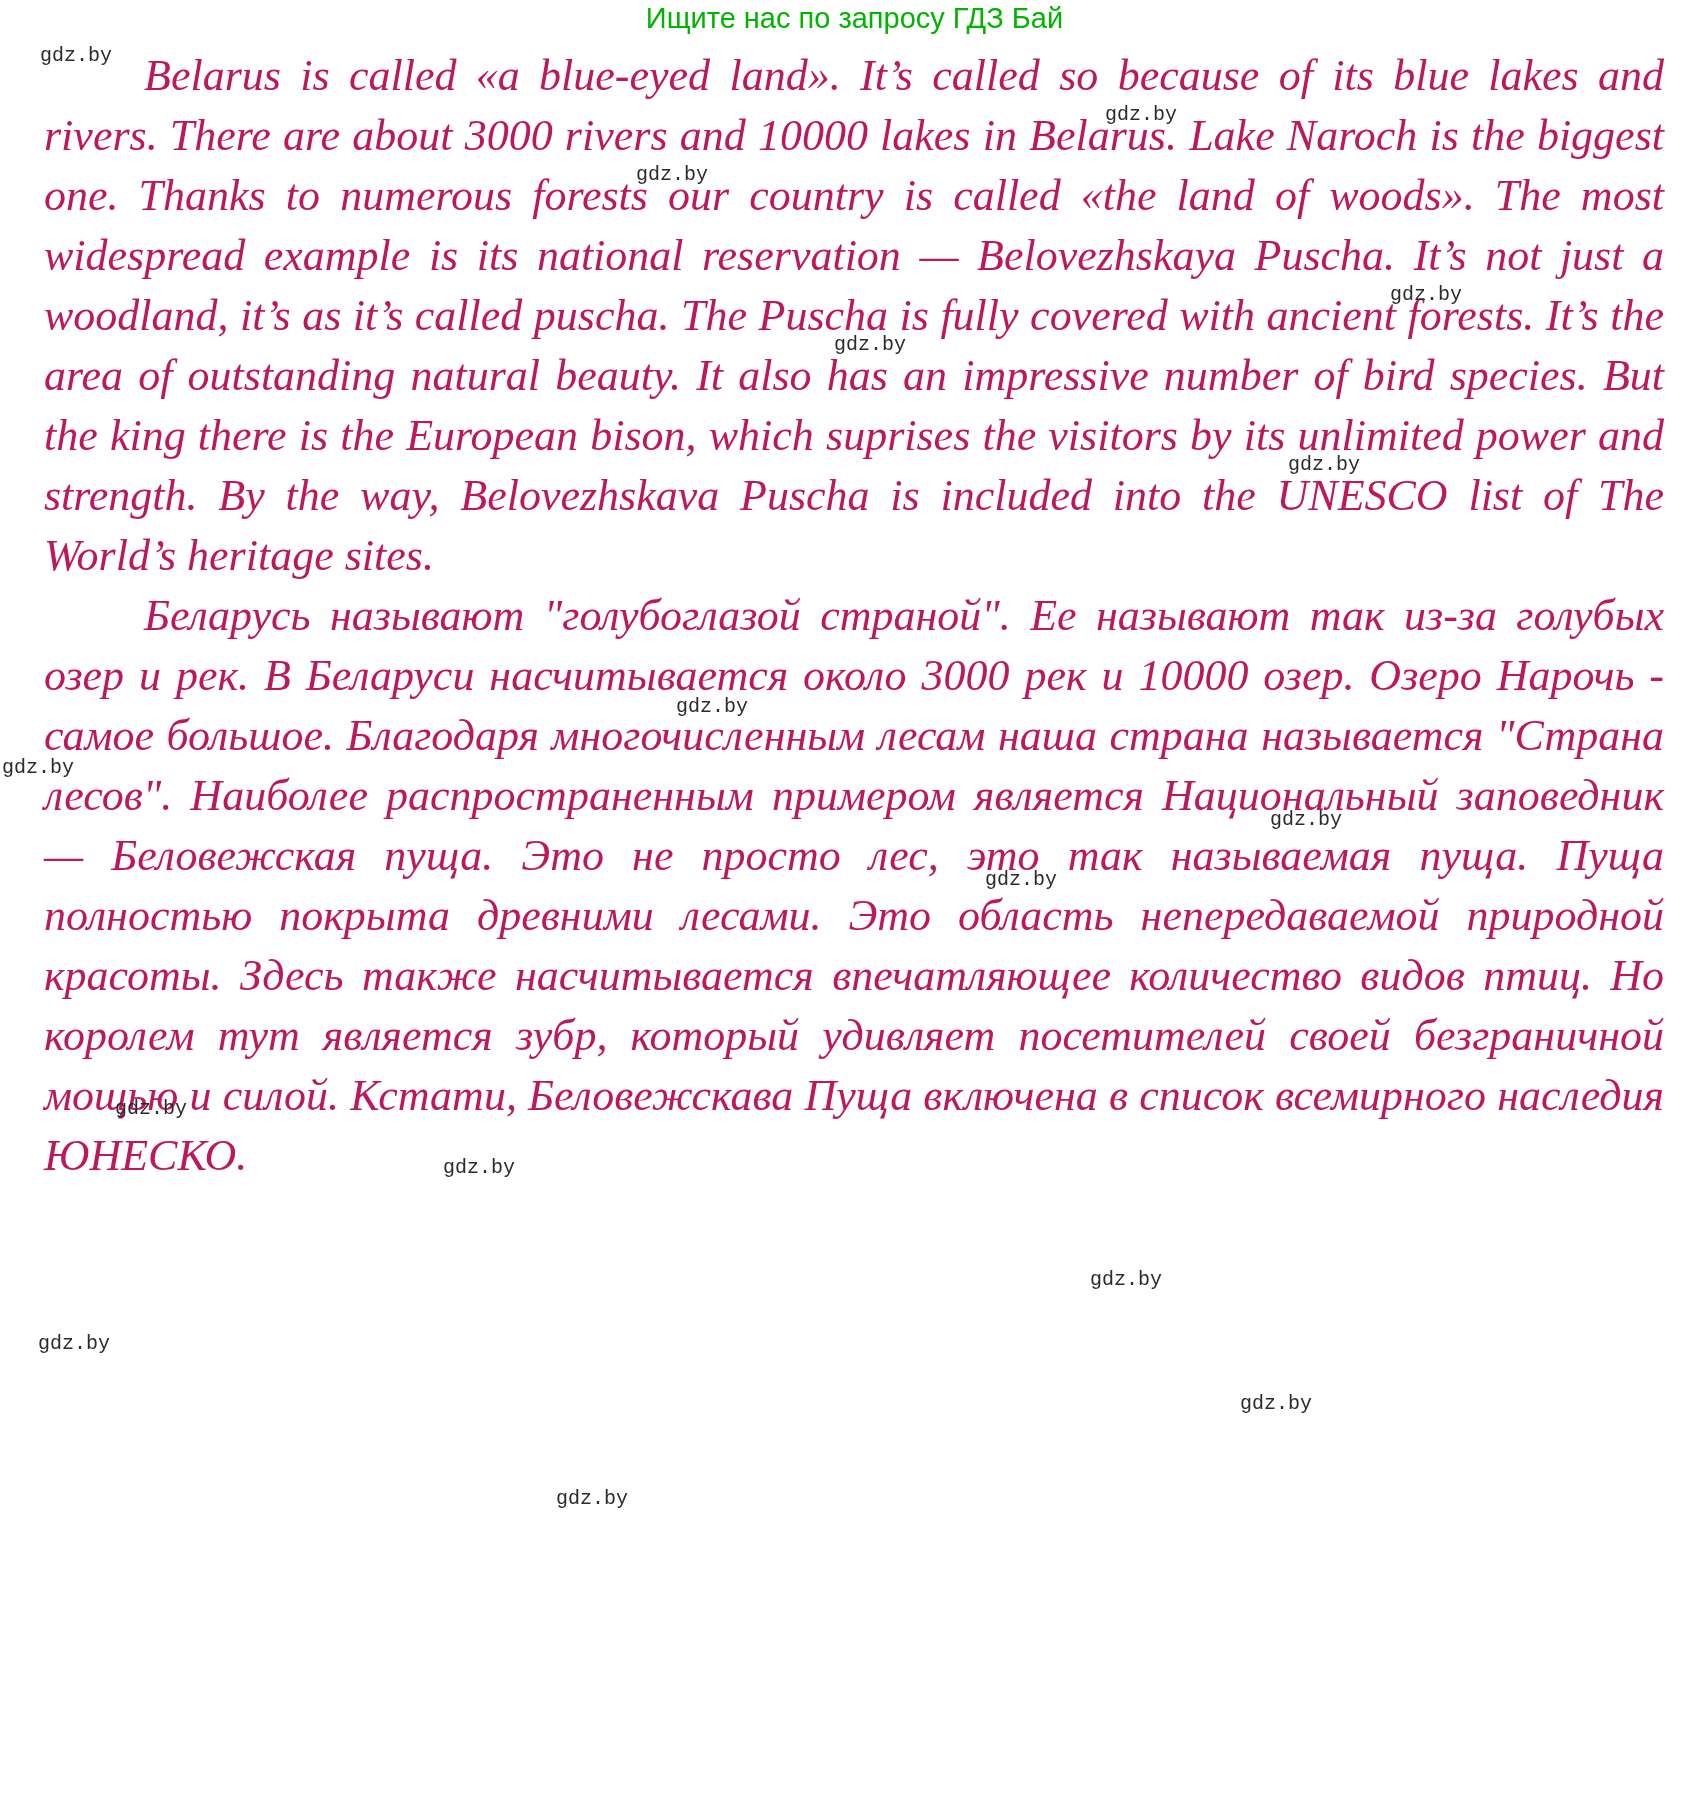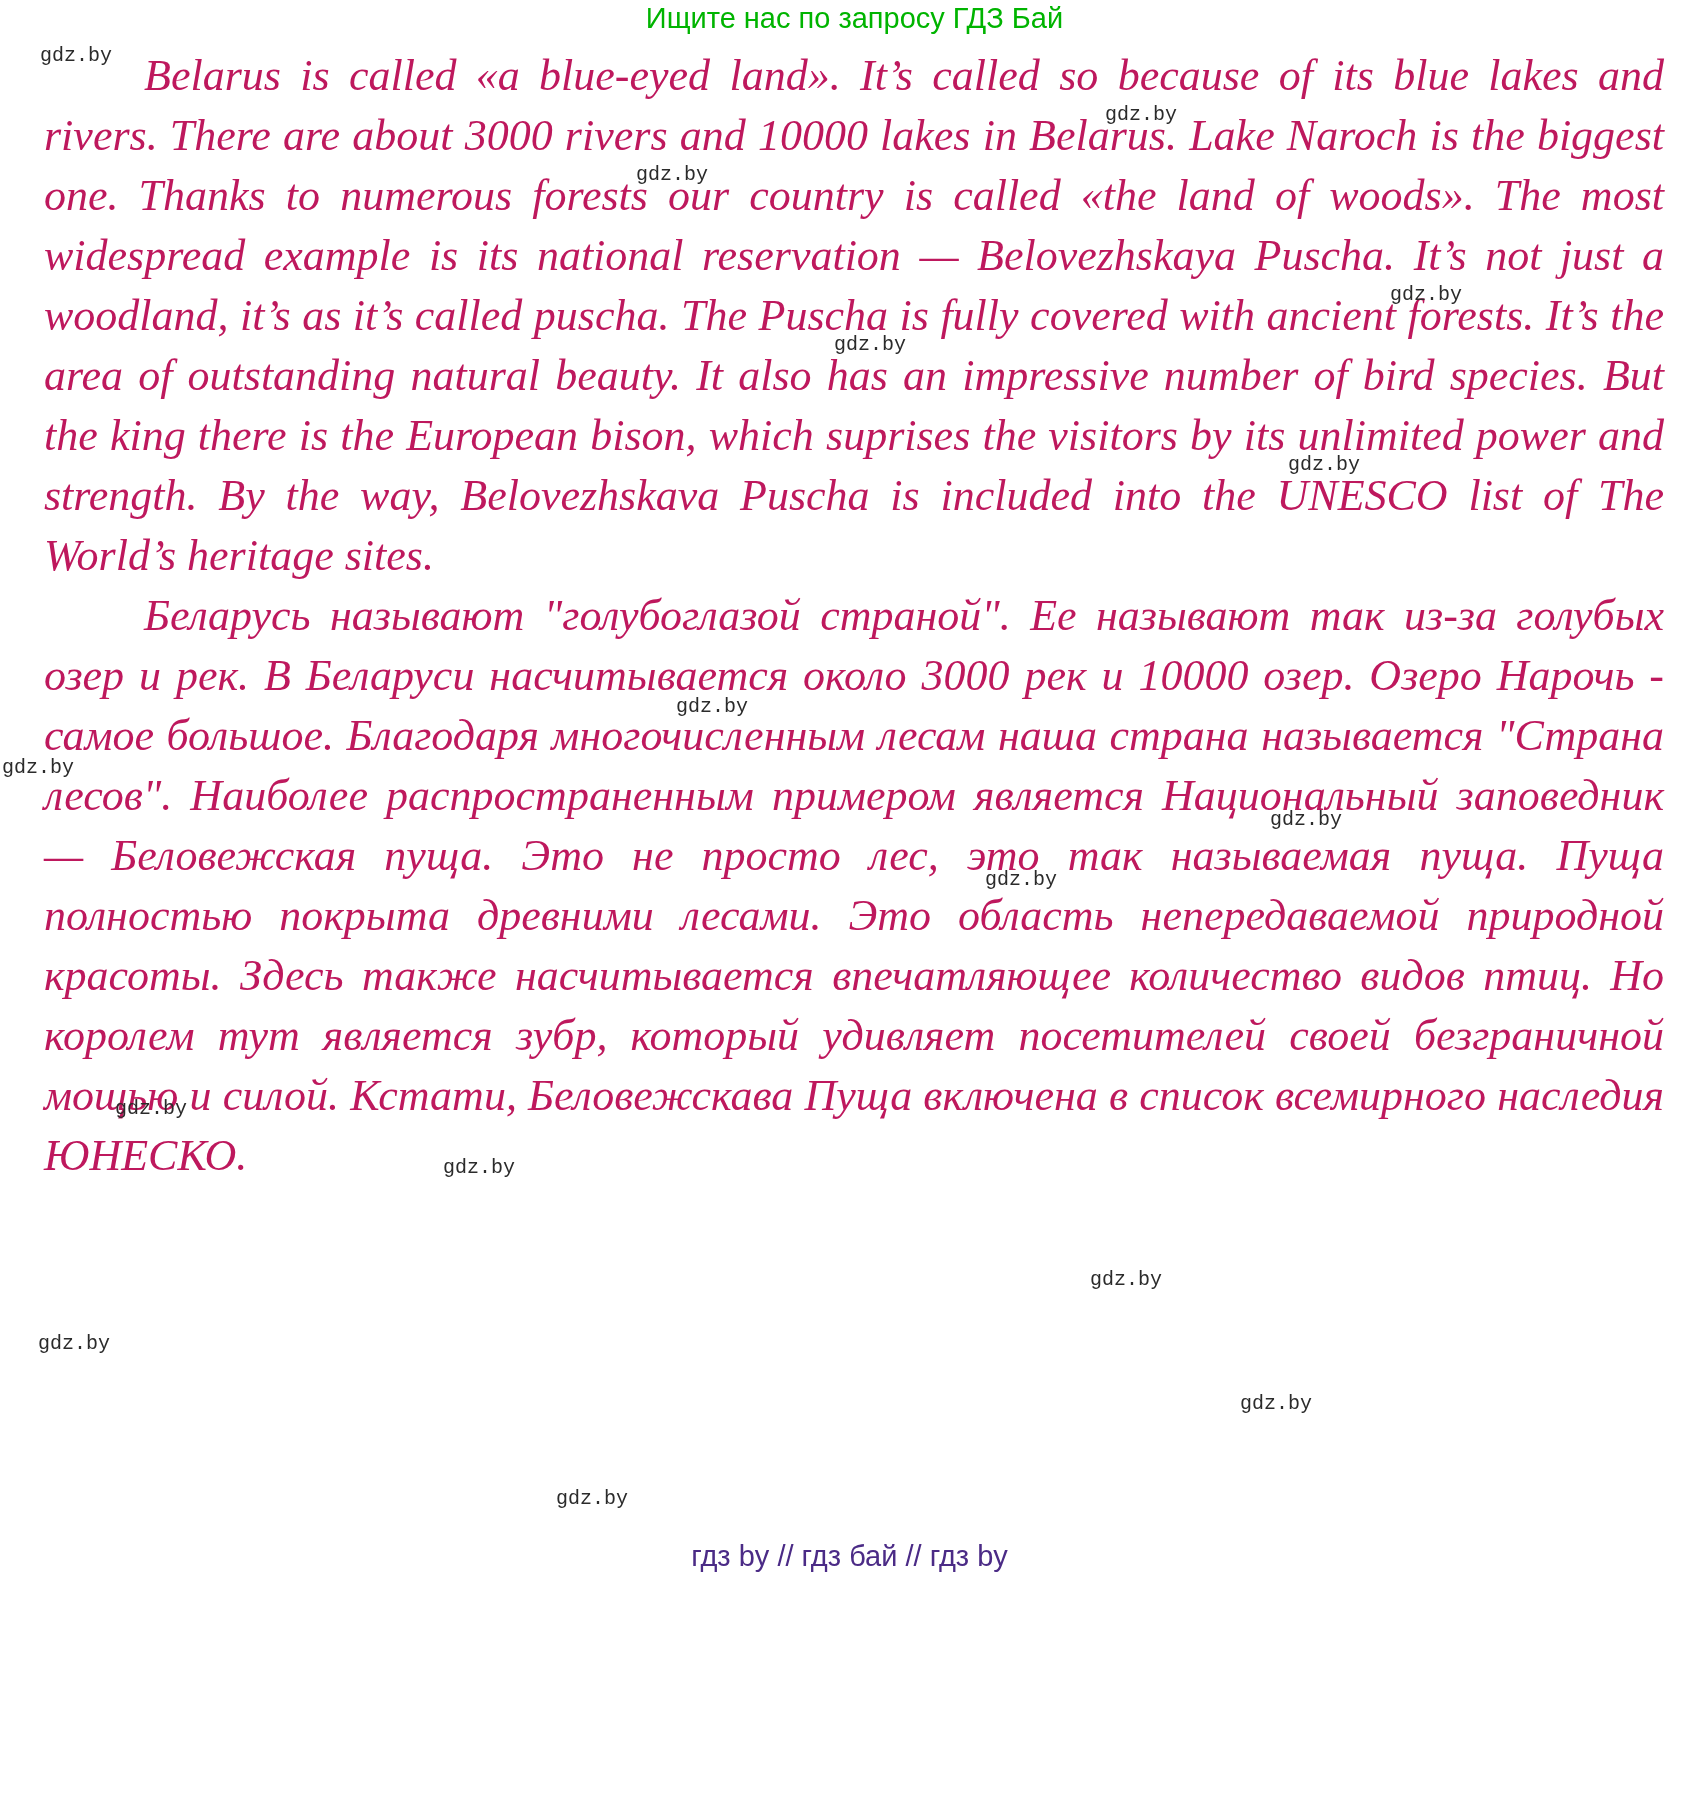--- a/index.html
+++ b/index.html
@@ -84,15 +84,14 @@
   <span class="wm" style="left:2px;   top:756px">gdz.by</span>
   <span class="wm" style="left:1270px;top:808px">gdz.by</span>
   <span class="wm" style="left:985px; top:868px">gdz.by</span>
   <span class="wm" style="left:115px; top:1097px">gdz.by</span>
   <span class="wm" style="left:443px; top:1156px">gdz.by</span>
   <span class="wm" style="left:1090px;top:1268px">gdz.by</span>
   <span class="wm" style="left:38px;  top:1332px">gdz.by</span>
   <span class="wm" style="left:1240px;top:1392px">gdz.by</span>
   <span class="wm" style="left:556px; top:1487px">gdz.by</span>
 
-  <div class="footer">гдз by  //  гдз бай  //  гдз by</div>
 
 </div>
 
 </body></html>

